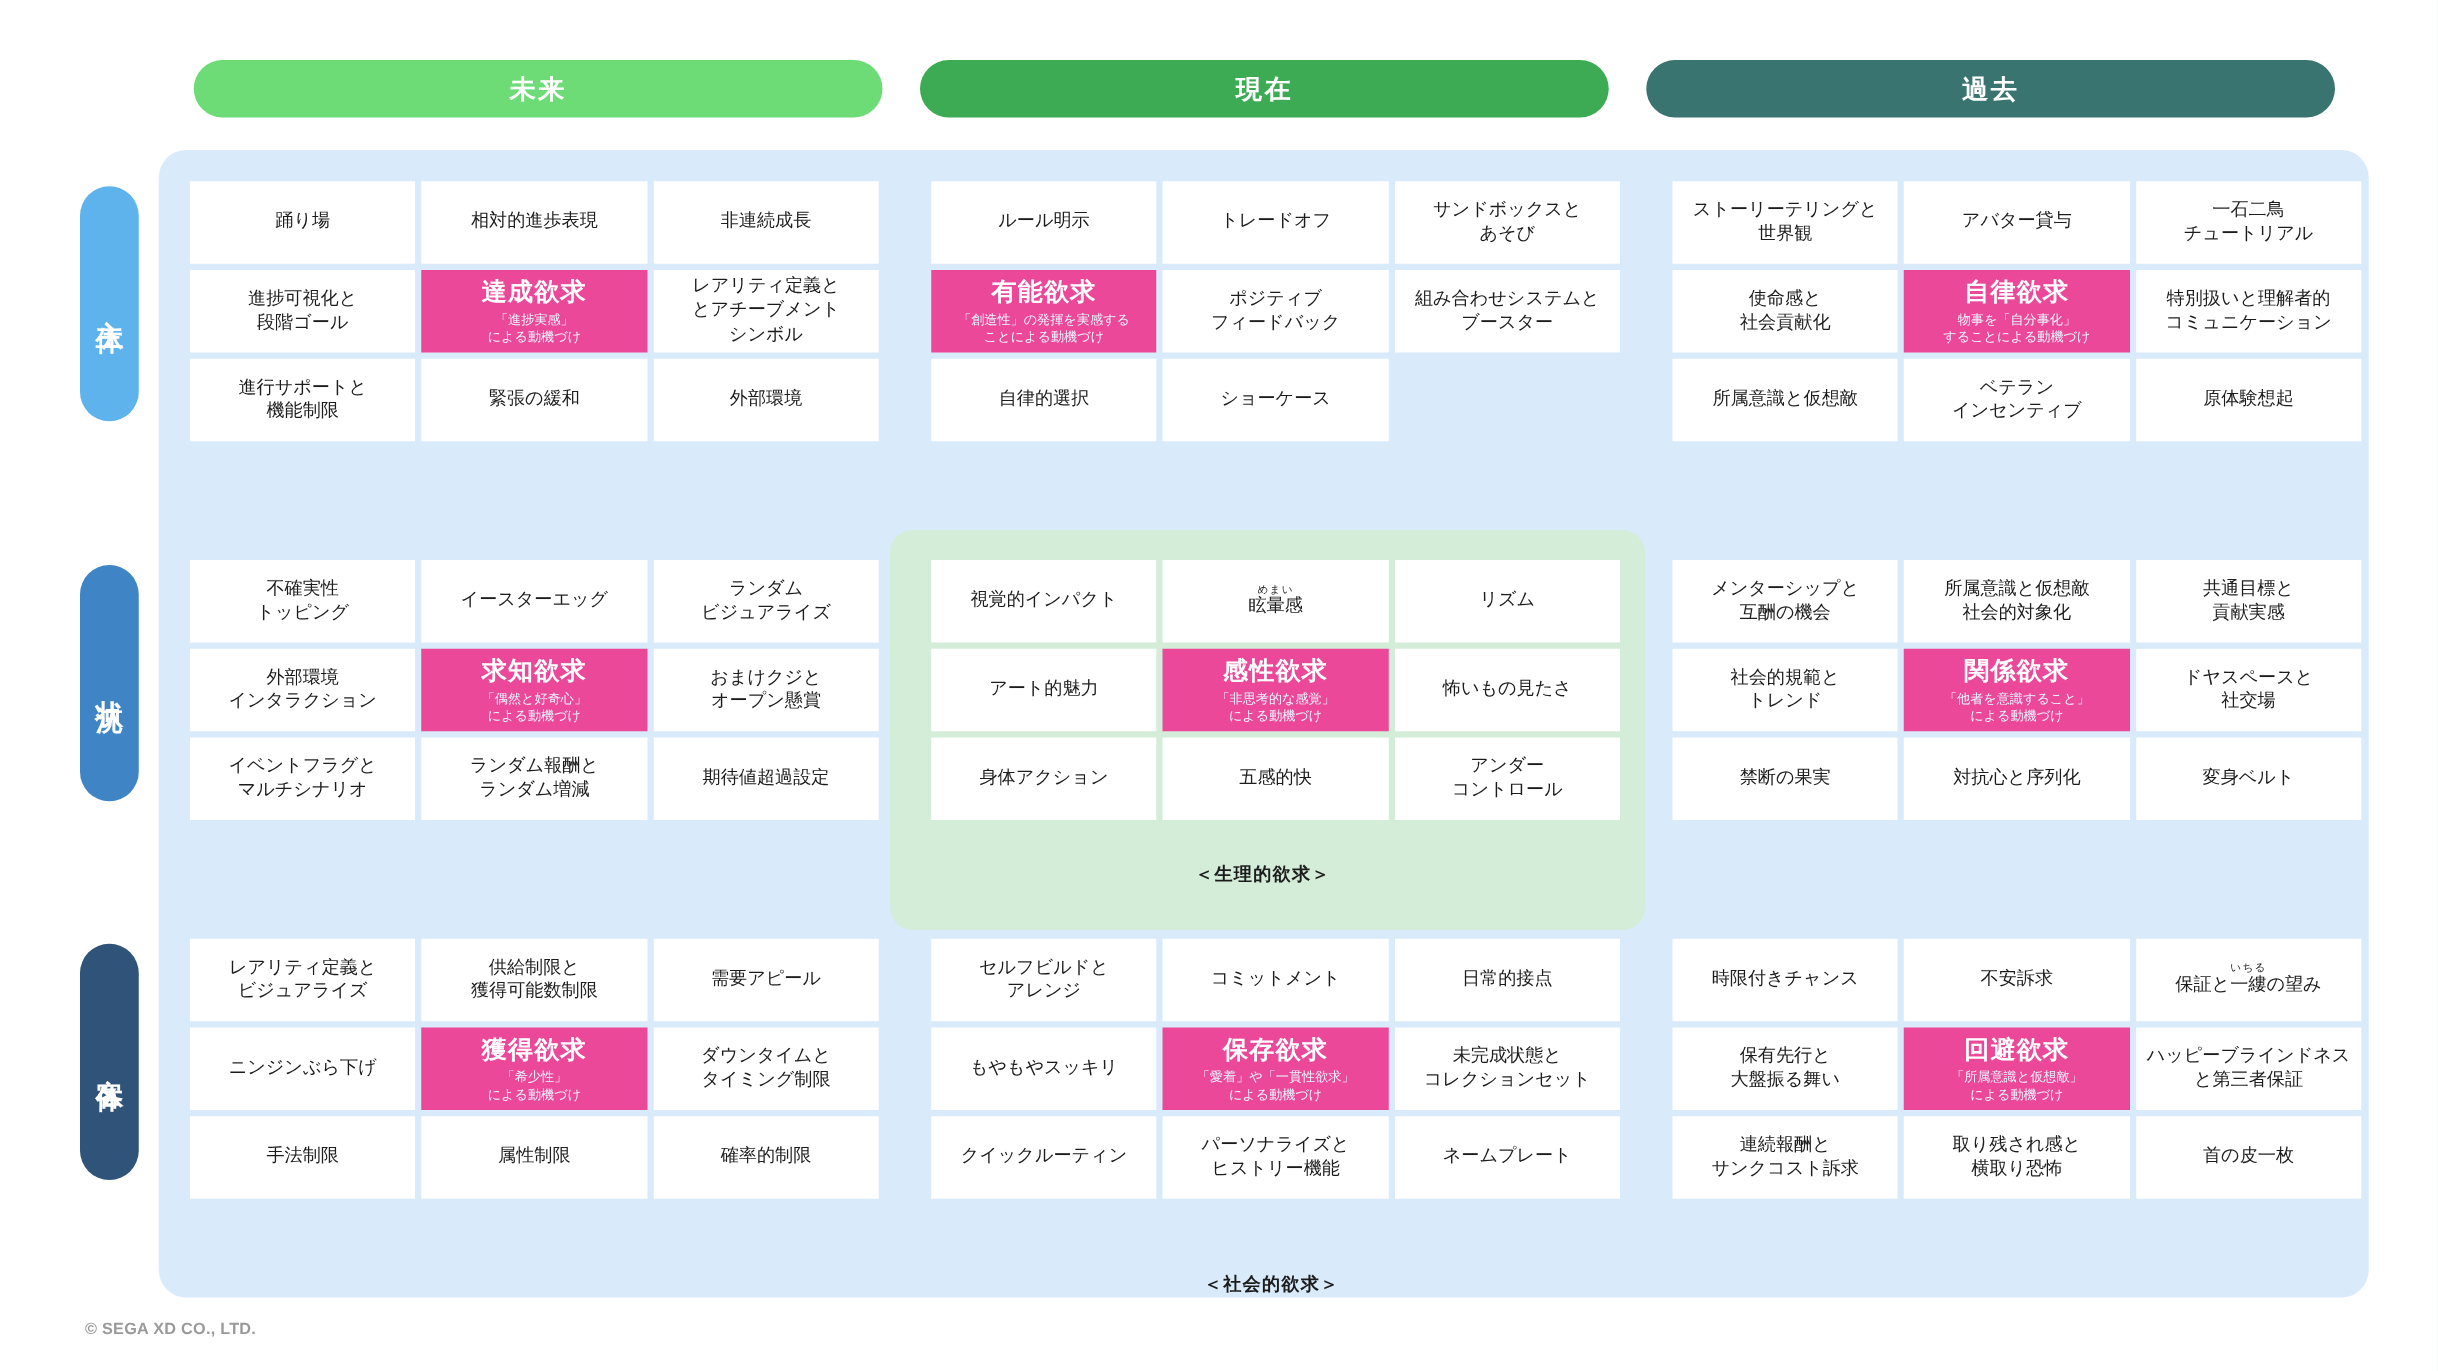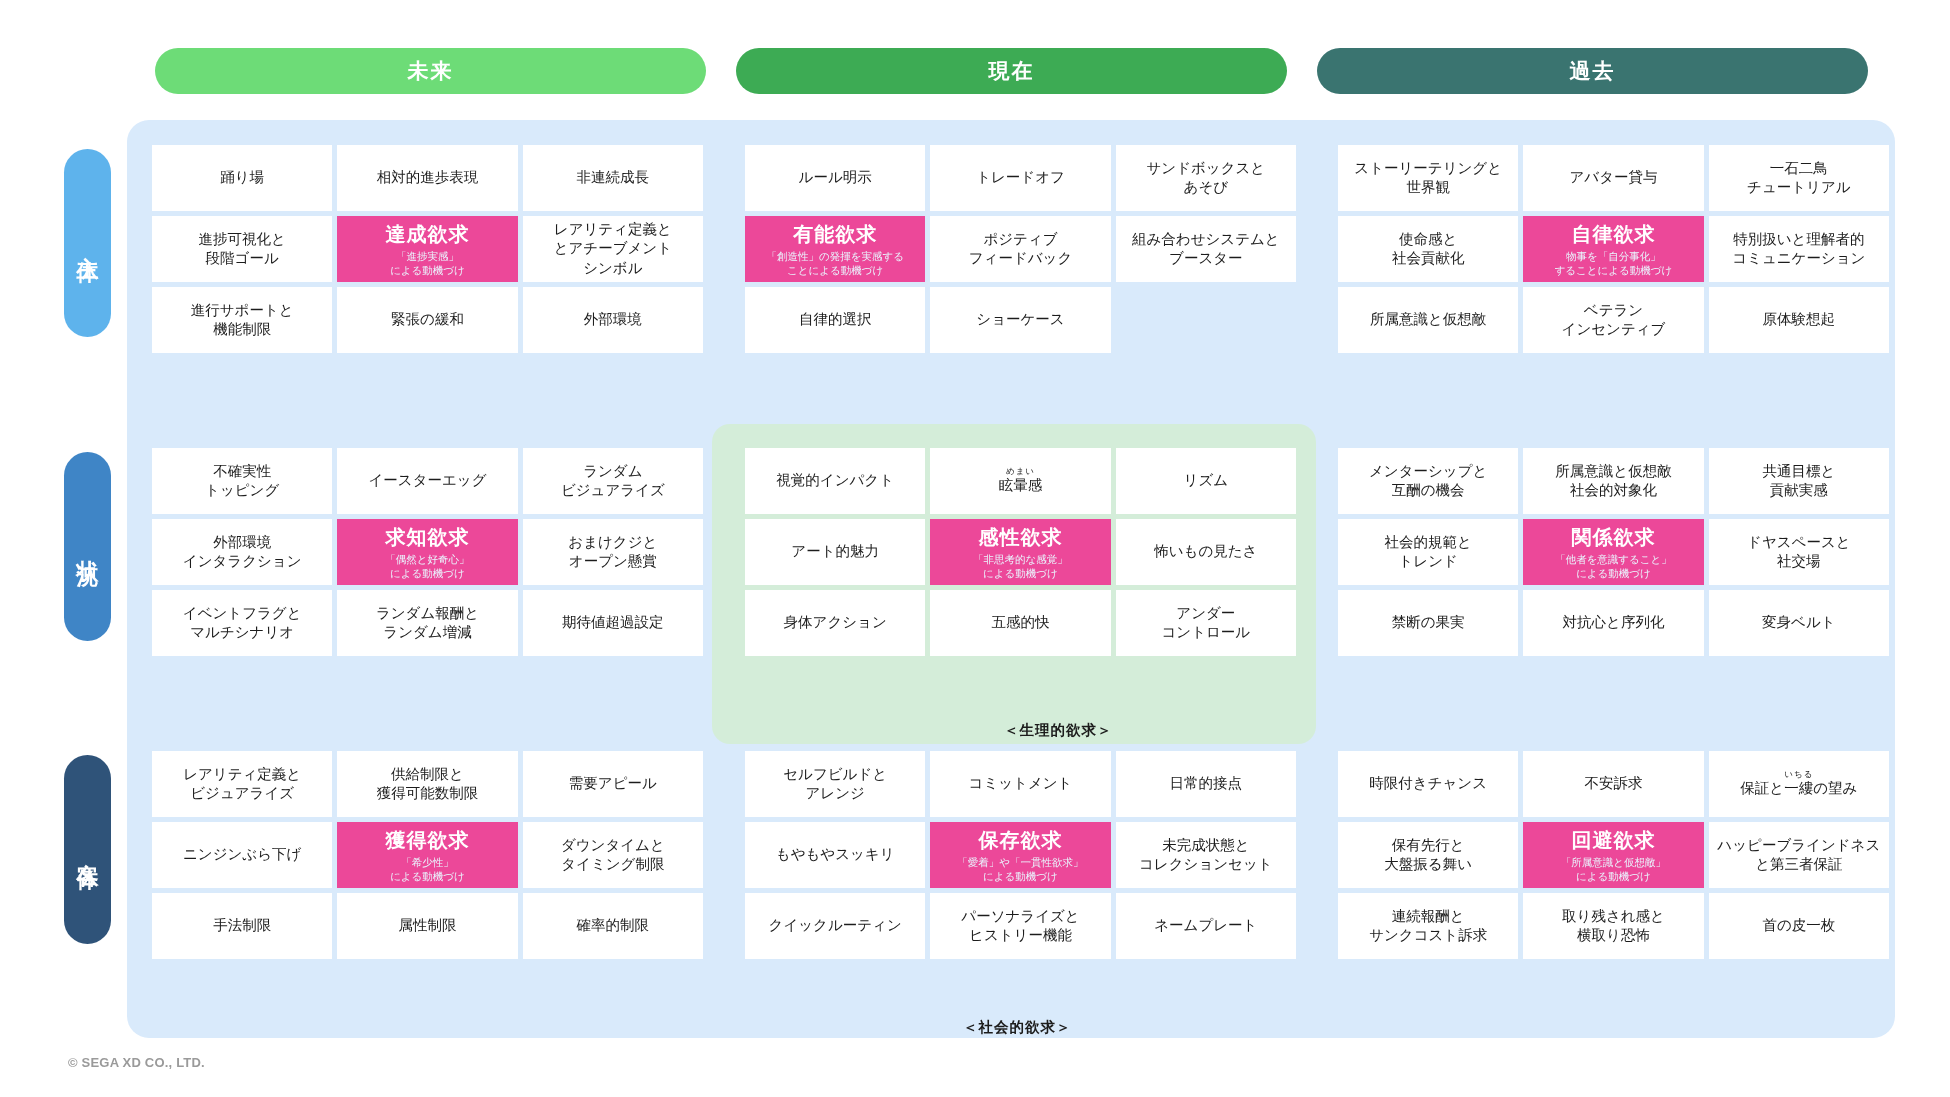--- a/index.html
+++ b/index.html
@@ -108,21 +108,21 @@
   }
 
   
   .section-caption {
     position: absolute;
     font-size: 14.5px;
     font-weight: bold;
     color: #1c1c1c;
     letter-spacing: 1px;
   }
-  #caption-physio { left: 956px; top: 721px; margin-left: 48px; }
+  #caption-physio { left: 956px; top: 690px; }
   #caption-social { left: 963px; top: 1018px; }
 
   
   #footer-copyright {
     position: absolute;
     left: 68px; top: 1055px;
     font-size: 13px;
     color: #9a9a9a;
     letter-spacing: .2px;
     font-weight: bold;

